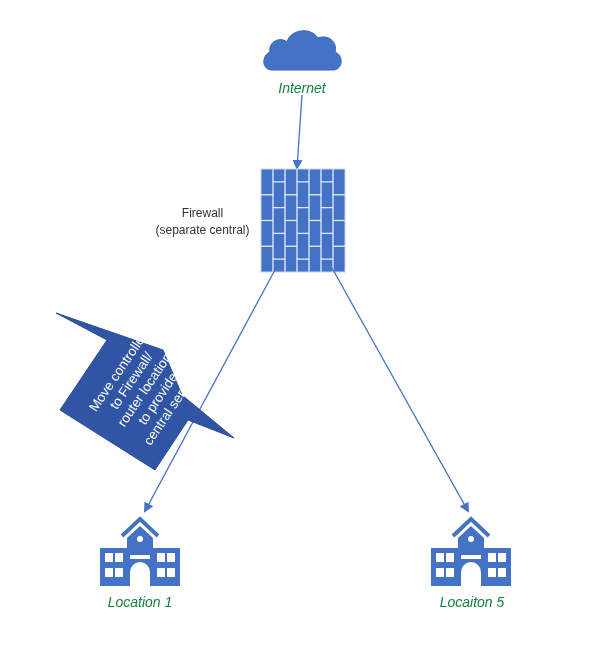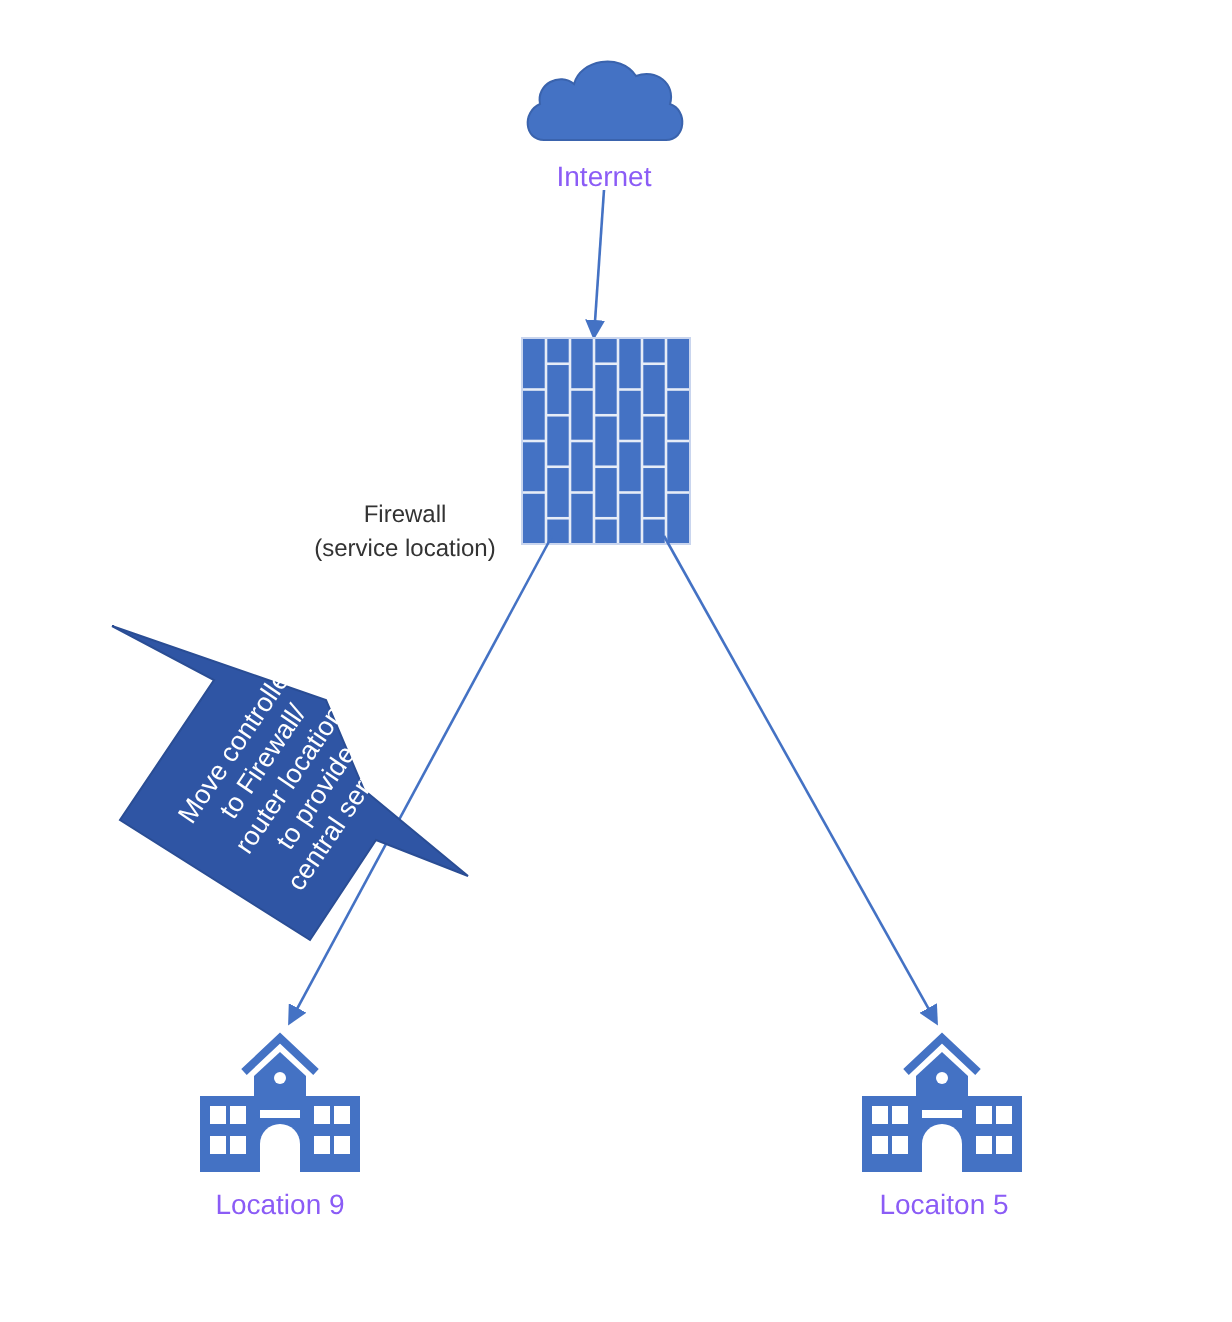--- a/index.html
+++ b/index.html
@@ -1,20 +1,20 @@
 <!DOCTYPE html>
 <html><head>
   <meta charset="utf-8">
   <style>
     html, body { margin: 0; padding: 0; background: #ffffff; }
     body { width: 616px; height: 661px; position: relative; overflow: hidden;
            font-family: "Liberation Sans", "DejaVu Sans", sans-serif; }
     #canvas { position: absolute; left: 0; top: 0; width: 616px; height: 661px; }
     .lbl { position: absolute; text-align: center; white-space: nowrap; }
-    .blue-lbl { color: #8b5cf6; font-size: 14px; }
+    .blue-lbl { color: #15803d; font-size: 14px; font-style: italic; }
     .dark-lbl { color: #333333; font-size: 12px; line-height: 17px; }
     .callout-text { position: absolute; color: #ffffff; font-size: 13.5px; line-height: 16px;
                     text-align: center; white-space: nowrap; transform-origin: center center; }
   </style>
 </head>
 <body>
 
 <svg id="canvas" viewBox="0 0 616 661" xmlns="http://www.w3.org/2000/svg">
   <defs>
     <marker id="arrowhead" markerWidth="10" markerHeight="10" refX="8" refY="5" orient="auto" markerUnits="userSpaceOnUse">
@@ -100,26 +100,26 @@
       <rect x="67" y="37" width="8" height="9" fill="#ffffff"></rect>
       <rect x="57" y="52" width="8" height="9" fill="#ffffff"></rect>
       <rect x="67" y="52" width="8" height="9" fill="#ffffff"></rect>
       <rect x="30" y="39" width="20" height="4" fill="#ffffff"></rect>
       <path d="M30,70 L30,56 A10,10 0 0 1 50,56 L50,70 Z" fill="#ffffff"></path>
     </g>
 </svg>
 
 <div class="lbl blue-lbl" style="left:262px; top:80px; width:80px;">Internet</div>
 
-<div class="lbl dark-lbl" style="left:140px; top:205px; width:125px;margin-top:44px;">
+<div class="lbl dark-lbl" style="left:140px; top:205px; width:125px;">
   <div>Firewall</div>
-  <div>(service location)</div>
+  <div>(separate central)</div>
 </div>
 
-<div class="lbl blue-lbl" style="left:90px; top:594px; width:100px;">Location 9</div>
+<div class="lbl blue-lbl" style="left:90px; top:594px; width:100px;">Location 1</div>
 
 <div class="lbl blue-lbl" style="left:422px; top:594px; width:100px;">Locaiton 5</div>
 
 <div class="callout-text" style="left:70px; top:350px; width:150px; transform: rotate(-56deg);">
   <div>Move controller</div>
   <div>to Firewall/</div>
   <div>router location</div>
   <div>to provide</div>
   <div>central service</div>
 </div>

